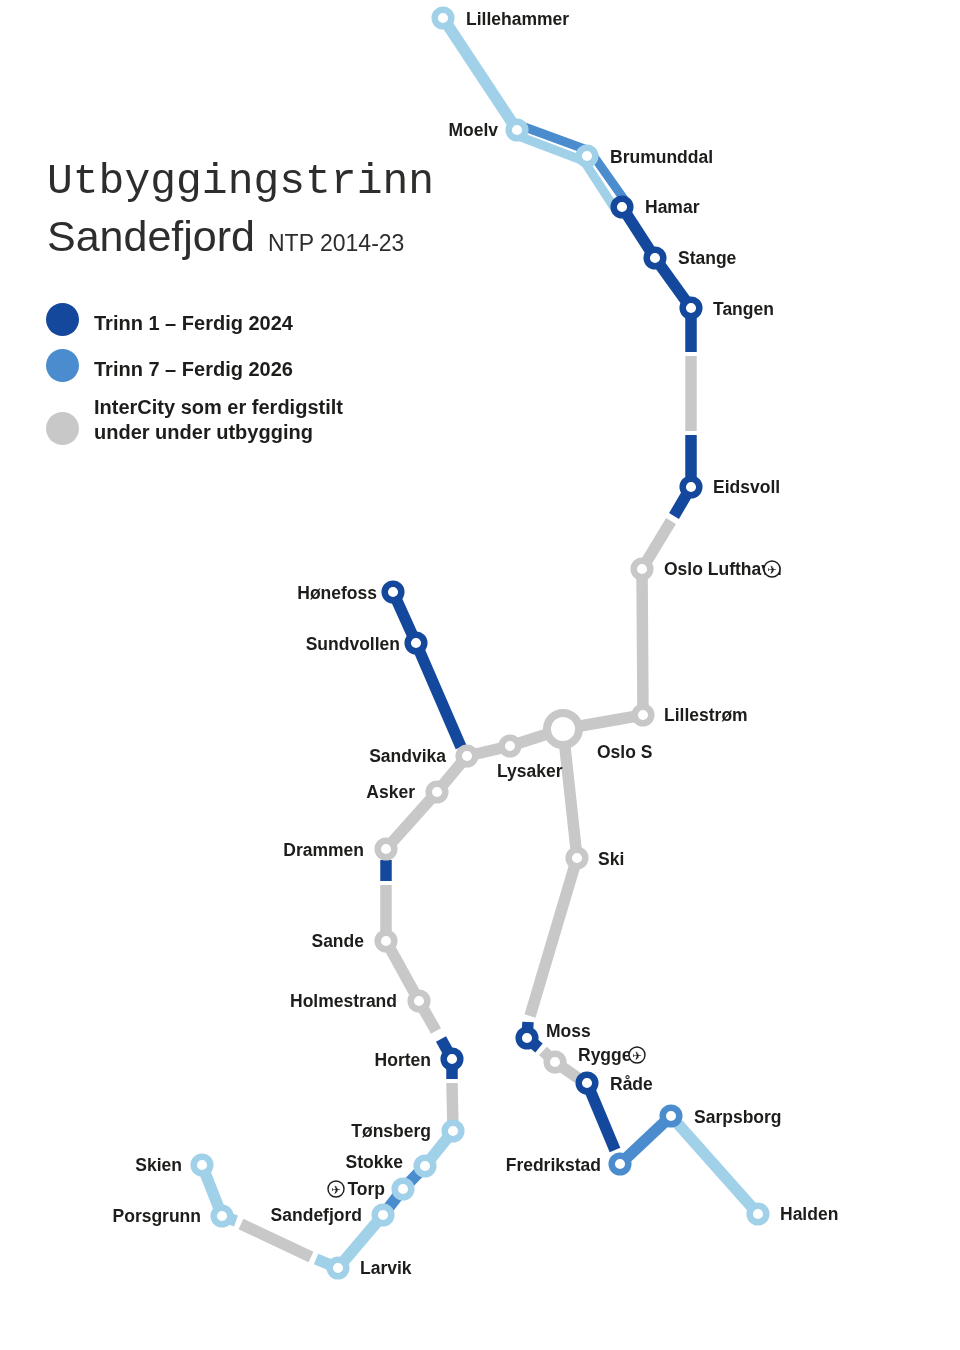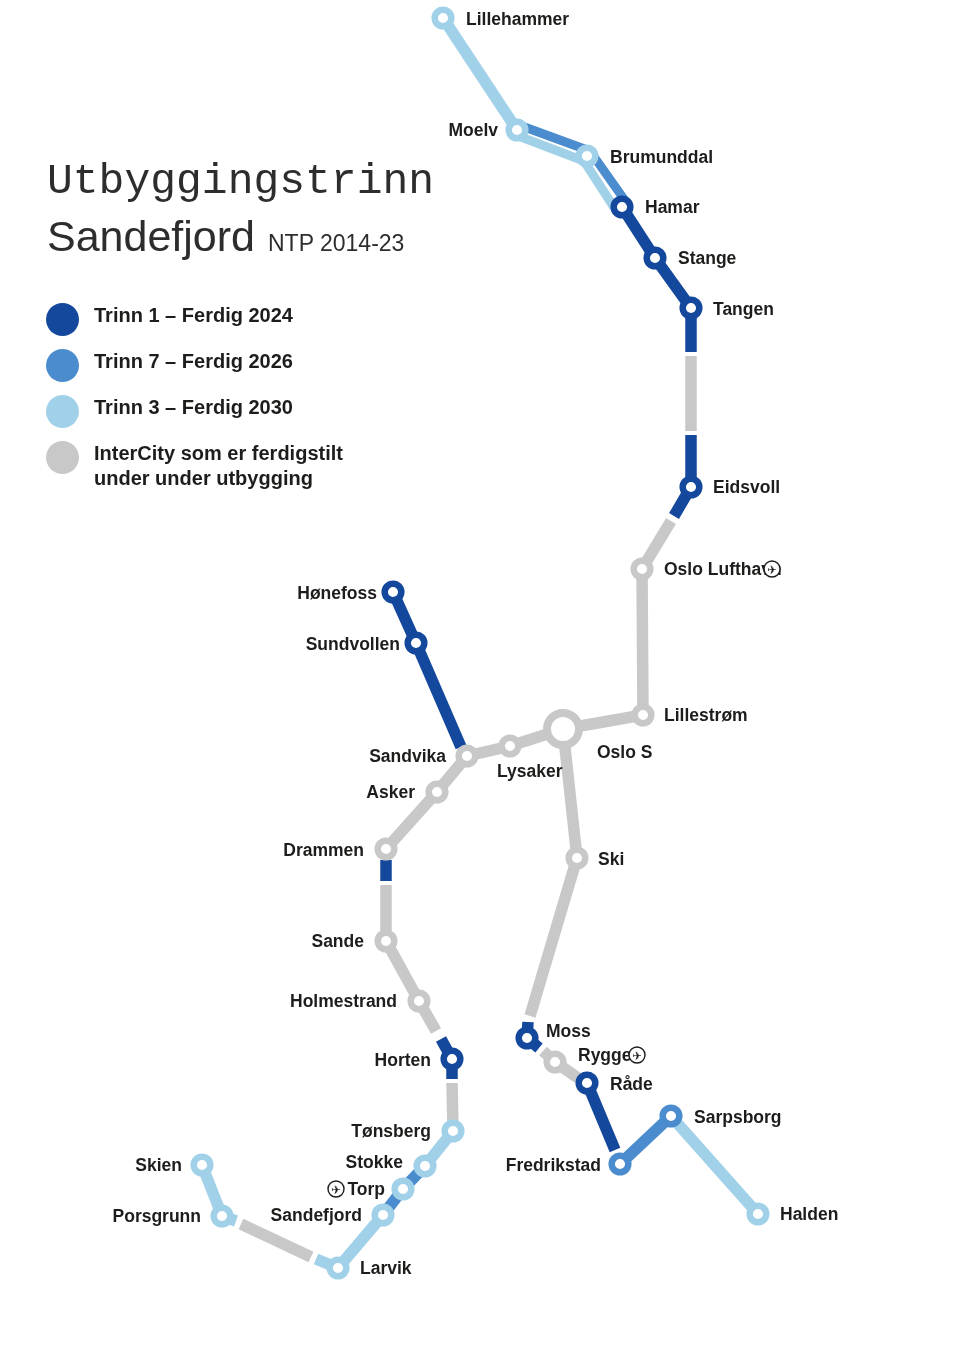--- a/index.html
+++ b/index.html
@@ -7,21 +7,21 @@
        font-family:"Liberation Sans",sans-serif;}
   #map-svg{position:absolute;left:0;top:0;}
   .lbl{font-family:"Liberation Sans",sans-serif;font-weight:bold;
        font-size:17.5px;fill:#1d1d1b;}
   .airport-glyph{font-family:"DejaVu Sans",sans-serif;font-size:11.5px;fill:#1d1d1b;}
   #title-block{position:absolute;left:47px;top:160px;color:#2e2d2c;}
   #title-line1{font-size:43px;font-weight:300;line-height:1.0;letter-spacing:0px;font-family:Liberation Mono, monospace;}
   #title-line2{font-size:43px;font-weight:300;margin-top:12px;line-height:1.0;}
   #title-edition{font-size:23px;font-weight:300;margin-left:13px;}
   #legend{position:absolute;left:46px;top:303px;}
-  .legend-row{display:flex;align-items:flex-start;margin-bottom:13px;height:33px;}
+  .legend-row{display:flex;align-items:flex-end;margin-bottom:13px;height:33px;}
   .legend-dot{width:33px;height:33px;flex:0 0 33px;margin-right:15px;}
   .legend-label{font-size:20px;font-weight:600;color:#1d1d1b;line-height:25px;}
 </style>
 </head>
 <body>
 
 <svg id="map-svg" width="960" height="1350" viewBox="0 0 960 1350" xmlns="http://www.w3.org/2000/svg">
 
   <g fill="none" stroke-width="11.5" stroke-linejoin="round">
     <line x1="443" y1="18" x2="517" y2="130" stroke="#a1d1e9"></line>
@@ -163,26 +163,20 @@
         <circle cx="16.5" cy="16.5" r="16.5" fill="#14489c"></circle>
       </svg>
     <div class="legend-label">Trinn 1 – Ferdig 2024</div>
   </div>
   <div class="legend-row">
     <svg class="legend-dot" width="33" height="33">
         <circle cx="16.5" cy="16.5" r="16.5" fill="#4a8ccd"></circle>
       </svg>
     <div class="legend-label">Trinn 7 – Ferdig 2026</div>
   </div>
-  <div class="legend-row">
-    <svg class="legend-dot" width="33" height="33">
-        <circle cx="16.5" cy="16.5" r="16.5" fill="#a1d1e9"></circle>
-      </svg>
-    <div class="legend-label">Trinn 3 – Ferdig 2030</div>
-  </div>
   <div class="legend-row" style="height:50px;">
     <svg class="legend-dot" width="33" height="33">
         <circle cx="16.5" cy="16.5" r="16.5" fill="#c8c8c8"></circle>
       </svg>
     <div class="legend-label">
       <div>InterCity som er ferdigstilt</div>
       <div>under under utbygging</div>
     </div>
   </div>
 </div>

